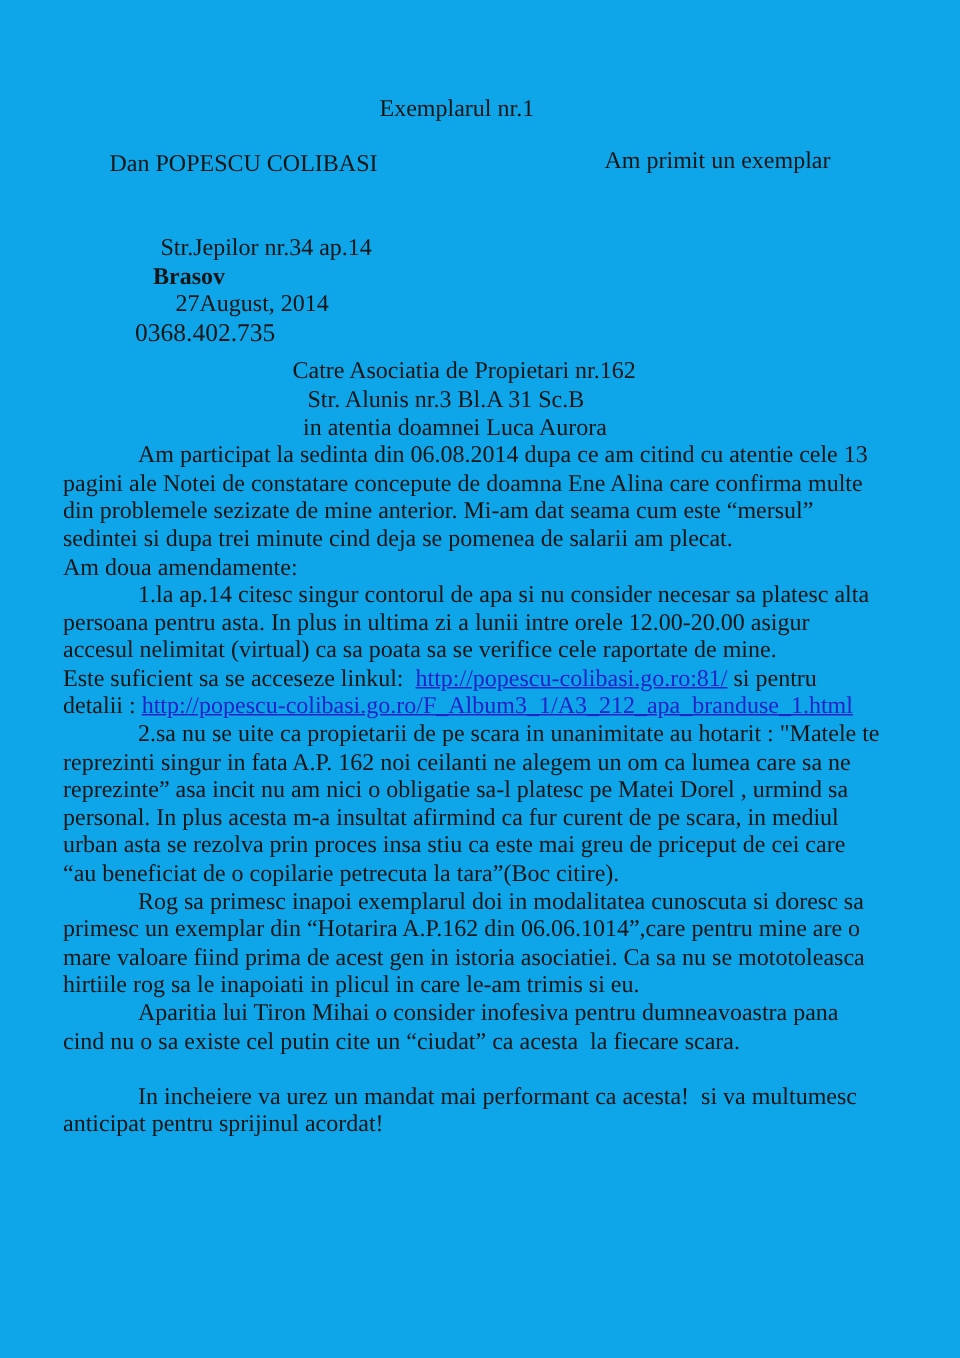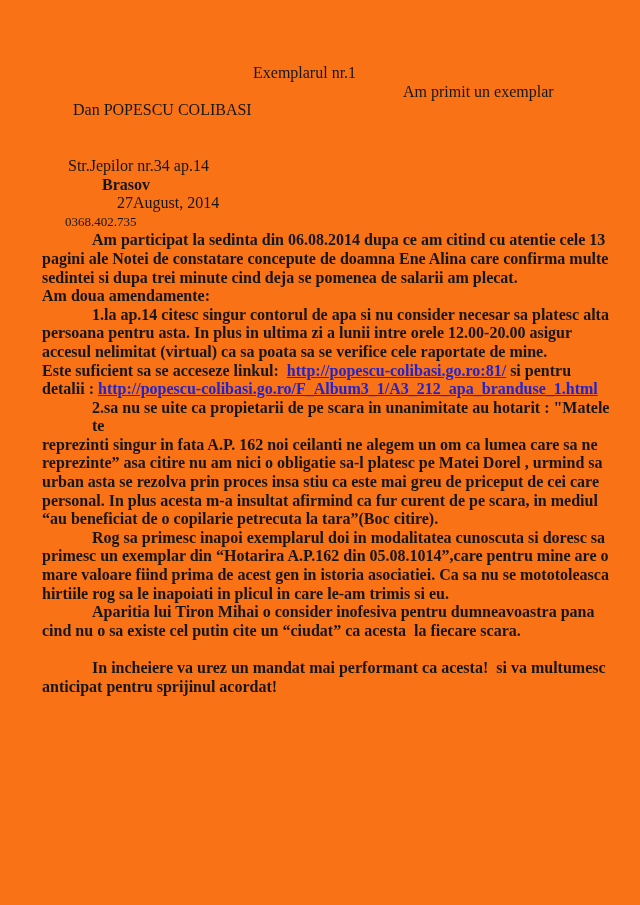--- a/index.html
+++ b/index.html
@@ -3,75 +3,81 @@
 <meta charset="utf-8">
 <style>
   html,body { margin:0; padding:0; background:#ffffff; }
   body {
     width:640px; height:905px;
     font-family:"Liberation Serif","DejaVu Serif",serif;
     font-size:16px; line-height:18.6px;
     color:#161616;
     overflow:hidden;
   }
-  .page { position:relative; width:640px; height:905px; box-sizing:border-box; padding-top:64px; background:#f97316; }
+  .page { position:relative; width:640px; height:905px; box-sizing:border-box; padding-top:64px; background:#0ea5e9; }
   .hline { white-space:pre; }
   .ml-exemplar { margin-left:253px; }
   .sender-row { position:relative; }
   .sender-name { margin-left:57px;text-align:right; }
-  .received-note { position:absolute; left:403px; top:0; }
-  .ml-street { margin-left:68px; }
+  .received-note { position:absolute; left:403px; top:16px; }
+  .ml-street { margin-left:107px; }
   .ml-city   { margin-left:102px;font-weight:bold; }
   .ml-date   { margin-left:117px; }
-  .phone     { margin-left:65px; font-size:13px; }
+  .phone     { margin-left:90px; font-size:17px; }
   .recipient { margin-top:8px; }
   .r1 { margin-left:195px; }
   .r2 { margin-left:205px; }
   .r3 { margin-left:202px; }
   .letter-body { margin:0 20px 0 42px; }
-  .line { white-space:pre-wrap; min-height:18.6px;font-weight:bold; }
+  .line { white-space:pre-wrap; min-height:18.6px; }
   .line.indent { padding-left:50px; }
   a.doclink { color:var(--link-color,#2323c8); text-decoration:underline; cursor:pointer; }
 </style>
 </head>
 <body style="color: rgb(22, 22, 22); background: rgb(255, 255, 255);">
 
 <div class="page">
 
   <div class="hline ml-exemplar">Exemplarul nr.1</div>
 
   <div class="hline sender-row">
     <span class="sender-name">Dan POPESCU COLIBASI</span>
     <span class="received-note">Am primit un exemplar</span>
   </div>
 
   <div class="hline ml-street">Str.Jepilor nr.34 ap.14</div>
   <div class="hline ml-city">Brasov</div>
   <div class="hline ml-date">27August, 2014</div>
   <div class="hline phone">0368.402.735</div>
 
+  <div class="recipient">
+    <div class="hline r1">Catre Asociatia de Propietari nr.162</div>
+    <div class="hline r2">Str. Alunis nr.3 Bl.A 31 Sc.B</div>
+    <div class="hline r3">in atentia doamnei Luca Aurora</div>
+  </div>
 
   <div class="letter-body">
       <div class="line indent"><span>Am participat la sedinta din 06.08.2014 dupa ce am citind cu atentie cele 13</span></div>
       <div class="line"><span>pagini ale Notei de constatare concepute de doamna Ene Alina care confirma multe</span></div>
+      <div class="line"><span>din problemele sezizate de mine anterior. Mi-am dat seama cum este “mersul”</span></div>
       <div class="line"><span>sedintei si dupa trei minute cind deja se pomenea de salarii am plecat.</span></div>
       <div class="line"><span>Am doua amendamente:</span></div>
       <div class="line indent"><span>1.la ap.14 citesc singur contorul de apa si nu consider necesar sa platesc alta</span></div>
       <div class="line"><span>persoana pentru asta. In plus in ultima zi a lunii intre orele 12.00-20.00 asigur</span></div>
       <div class="line"><span>accesul nelimitat (virtual) ca sa poata sa se verifice cele raportate de mine.</span></div>
       <div class="line"><span>Este suficient sa se acceseze linkul:  </span><a class="doclink">http://popescu-colibasi.go.ro:81/</a><span> si pentru</span></div>
       <div class="line"><span>detalii : </span><a class="doclink">http://popescu-colibasi.go.ro/F_Album3_1/A3_212_apa_branduse_1.html</a></div>
       <div class="line indent"><span>2.sa nu se uite ca propietarii de pe scara in unanimitate au hotarit : "Matele te</span></div>
       <div class="line"><span>reprezinti singur in fata A.P. 162 noi ceilanti ne alegem un om ca lumea care sa ne</span></div>
-      <div class="line"><span>reprezinte” asa citire nu am nici o obligatie sa-l platesc pe Matei Dorel , urmind sa</span></div>
+      <div class="line"><span>reprezinte” asa incit nu am nici o obligatie sa-l platesc pe Matei Dorel , urmind sa</span></div>
+      <div class="line"><span>personal. In plus acesta m-a insultat afirmind ca fur curent de pe scara, in mediul</span></div>
       <div class="line"><span>urban asta se rezolva prin proces insa stiu ca este mai greu de priceput de cei care</span></div>
-      <div class="line"><span>personal. In plus acesta m-a insultat afirmind ca fur curent de pe scara, in mediul</span></div>
       <div class="line"><span>“au beneficiat de o copilarie petrecuta la tara”(Boc citire).</span></div>
       <div class="line indent"><span>Rog sa primesc inapoi exemplarul doi in modalitatea cunoscuta si doresc sa</span></div>
-      <div class="line"><span>primesc un exemplar din “Hotarira A.P.162 din 05.08.1014”,care pentru mine are o</span></div>
+      <div class="line"><span>primesc un exemplar din “Hotarira A.P.162 din 06.06.1014”,care pentru mine are o</span></div>
       <div class="line"><span>mare valoare fiind prima de acest gen in istoria asociatiei. Ca sa nu se mototoleasca</span></div>
       <div class="line"><span>hirtiile rog sa le inapoiati in plicul in care le-am trimis si eu.</span></div>
       <div class="line indent"><span>Aparitia lui Tiron Mihai o consider inofesiva pentru dumneavoastra pana</span></div>
       <div class="line"><span>cind nu o sa existe cel putin cite un “ciudat” ca acesta  la fiecare scara.</span></div>
       <div class="line"><span>&nbsp;</span></div>
       <div class="line indent"><span>In incheiere va urez un mandat mai performant ca acesta!  si va multumesc</span></div>
       <div class="line"><span>anticipat pentru sprijinul acordat!</span></div>
     </div>
 
 </div>

